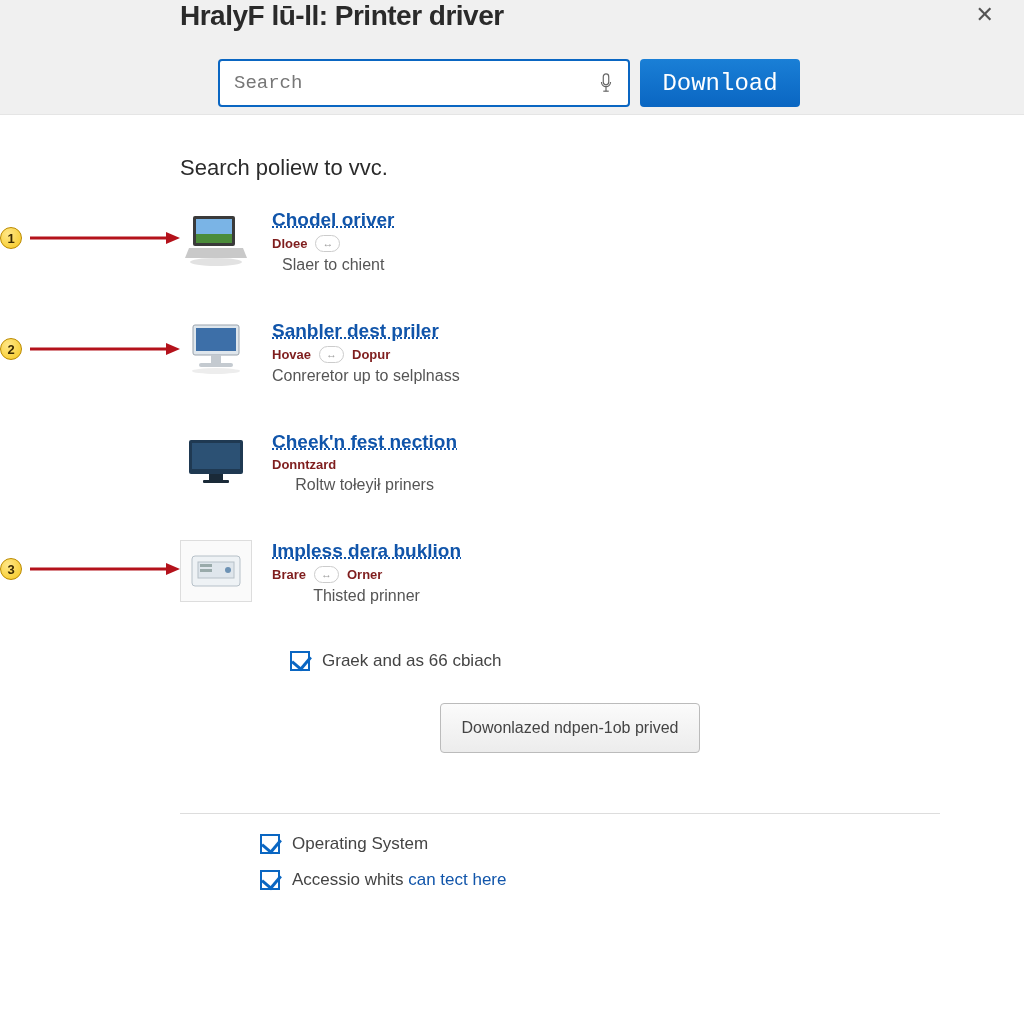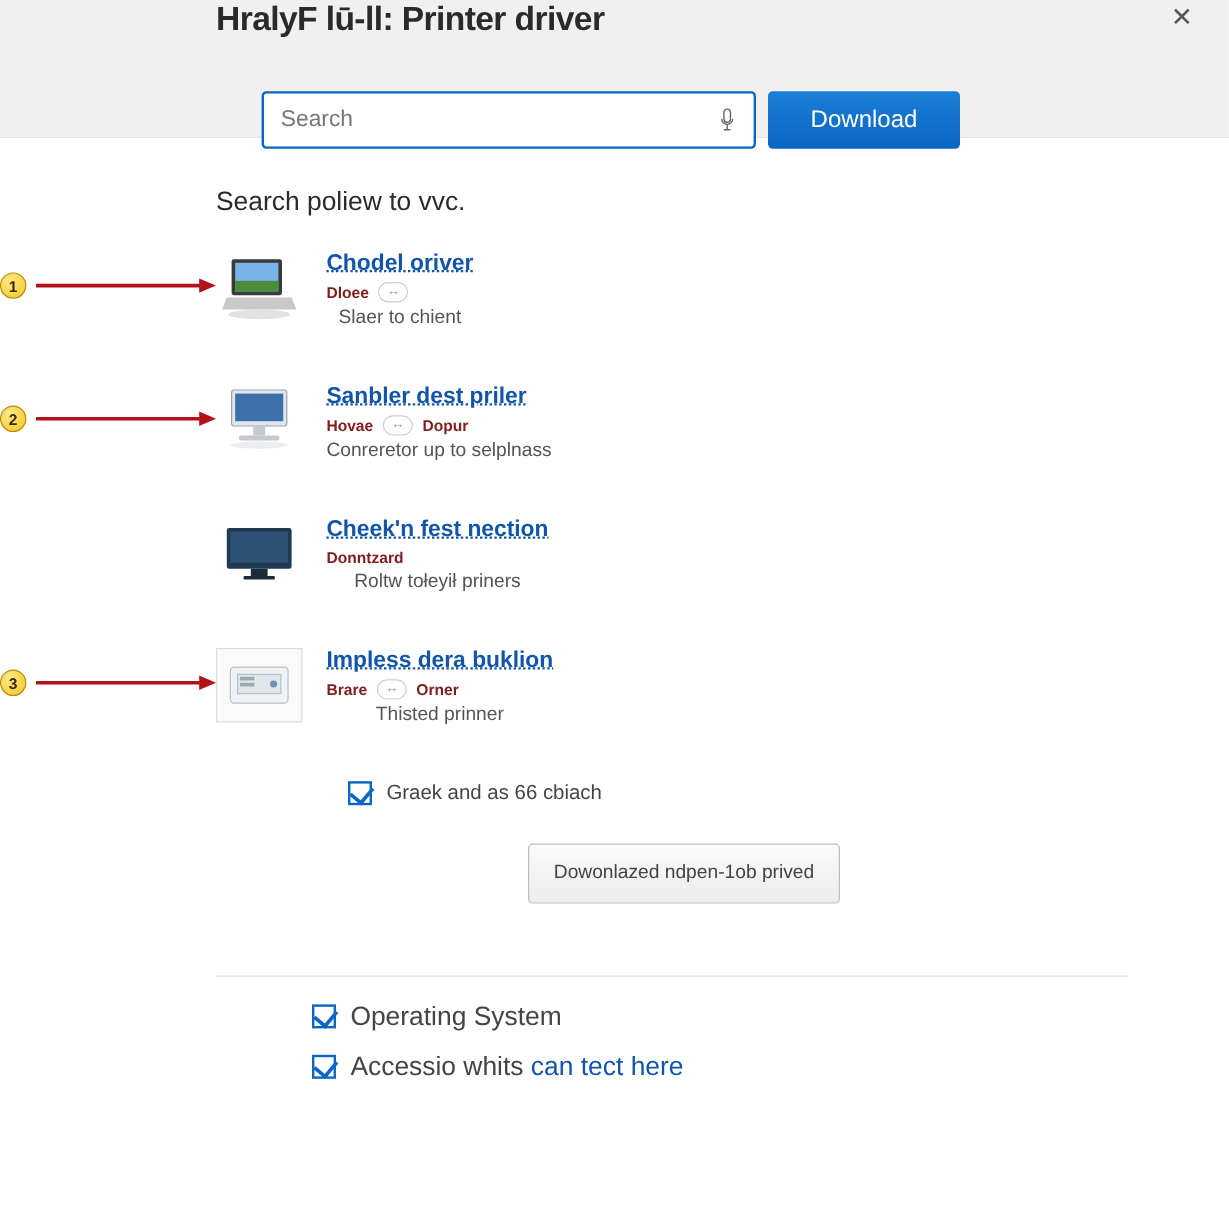--- a/index.html
+++ b/index.html
@@ -31,43 +31,44 @@
     top: 2px;
     right: 30px;
     font-size: 22px;
     color: #555;
     cursor: pointer;
     font-weight: 300;
   }
   .search-row {
     display: flex;
     align-items: center;
-    margin-top: 44px;
+    margin-top: 27px;
     margin-left: 38px;
+    font-family: Liberation Mono, monospace;
   }
   .search-box {
     width: 412px;
     height: 48px;
     background: #fff;
     border: 2px solid #0a66c2;
     border-radius: 4px;
     display: flex;
     align-items: center;
     padding: 0 14px;
     position: relative;
   }
   .search-input { flex: 1; font-size: 19px; color: #777; }
   .mic-icon { width: 16px; height: 20px; }
   .download-btn {
     margin-left: 10px;
     width: 160px;
     height: 48px;
     background: linear-gradient(#1a7fd6, #0a66c2);
     color: #fff;
-    font-size: 20px;
+    font-size: 24px;
     font-weight: 500;
     border-radius: 4px;
     display: flex;
     align-items: center;
     justify-content: center;
     cursor: pointer;
   }
   .content {
     padding: 40px 60px 0 60px;
     position: relative;
@@ -192,21 +193,21 @@
     color: #444;
     cursor: pointer;
     margin-left: 380px;
   }
   .divider {
     border-top: 1px solid #ddd;
     margin: 60px 0 20px 120px;
     width: 760px;
   }
   .footer-checks { margin-left: 200px; }
-  .footer-checks .check-row { margin-left: 0; margin-bottom: 16px; font-size:22px; }
+  .footer-checks .check-row { margin-left: 0; margin-bottom: 16px; font-size:17px; }
   .link-text { color: #1155aa; cursor:pointer; }
 </style>
 </head>
 <body>
 
 <div class="topbar">
   <div class="page-title">HralyF lū-ll: Printer driver</div>
   <div class="close-x">✕</div>
   <div class="search-row">
     <div class="search-box">

